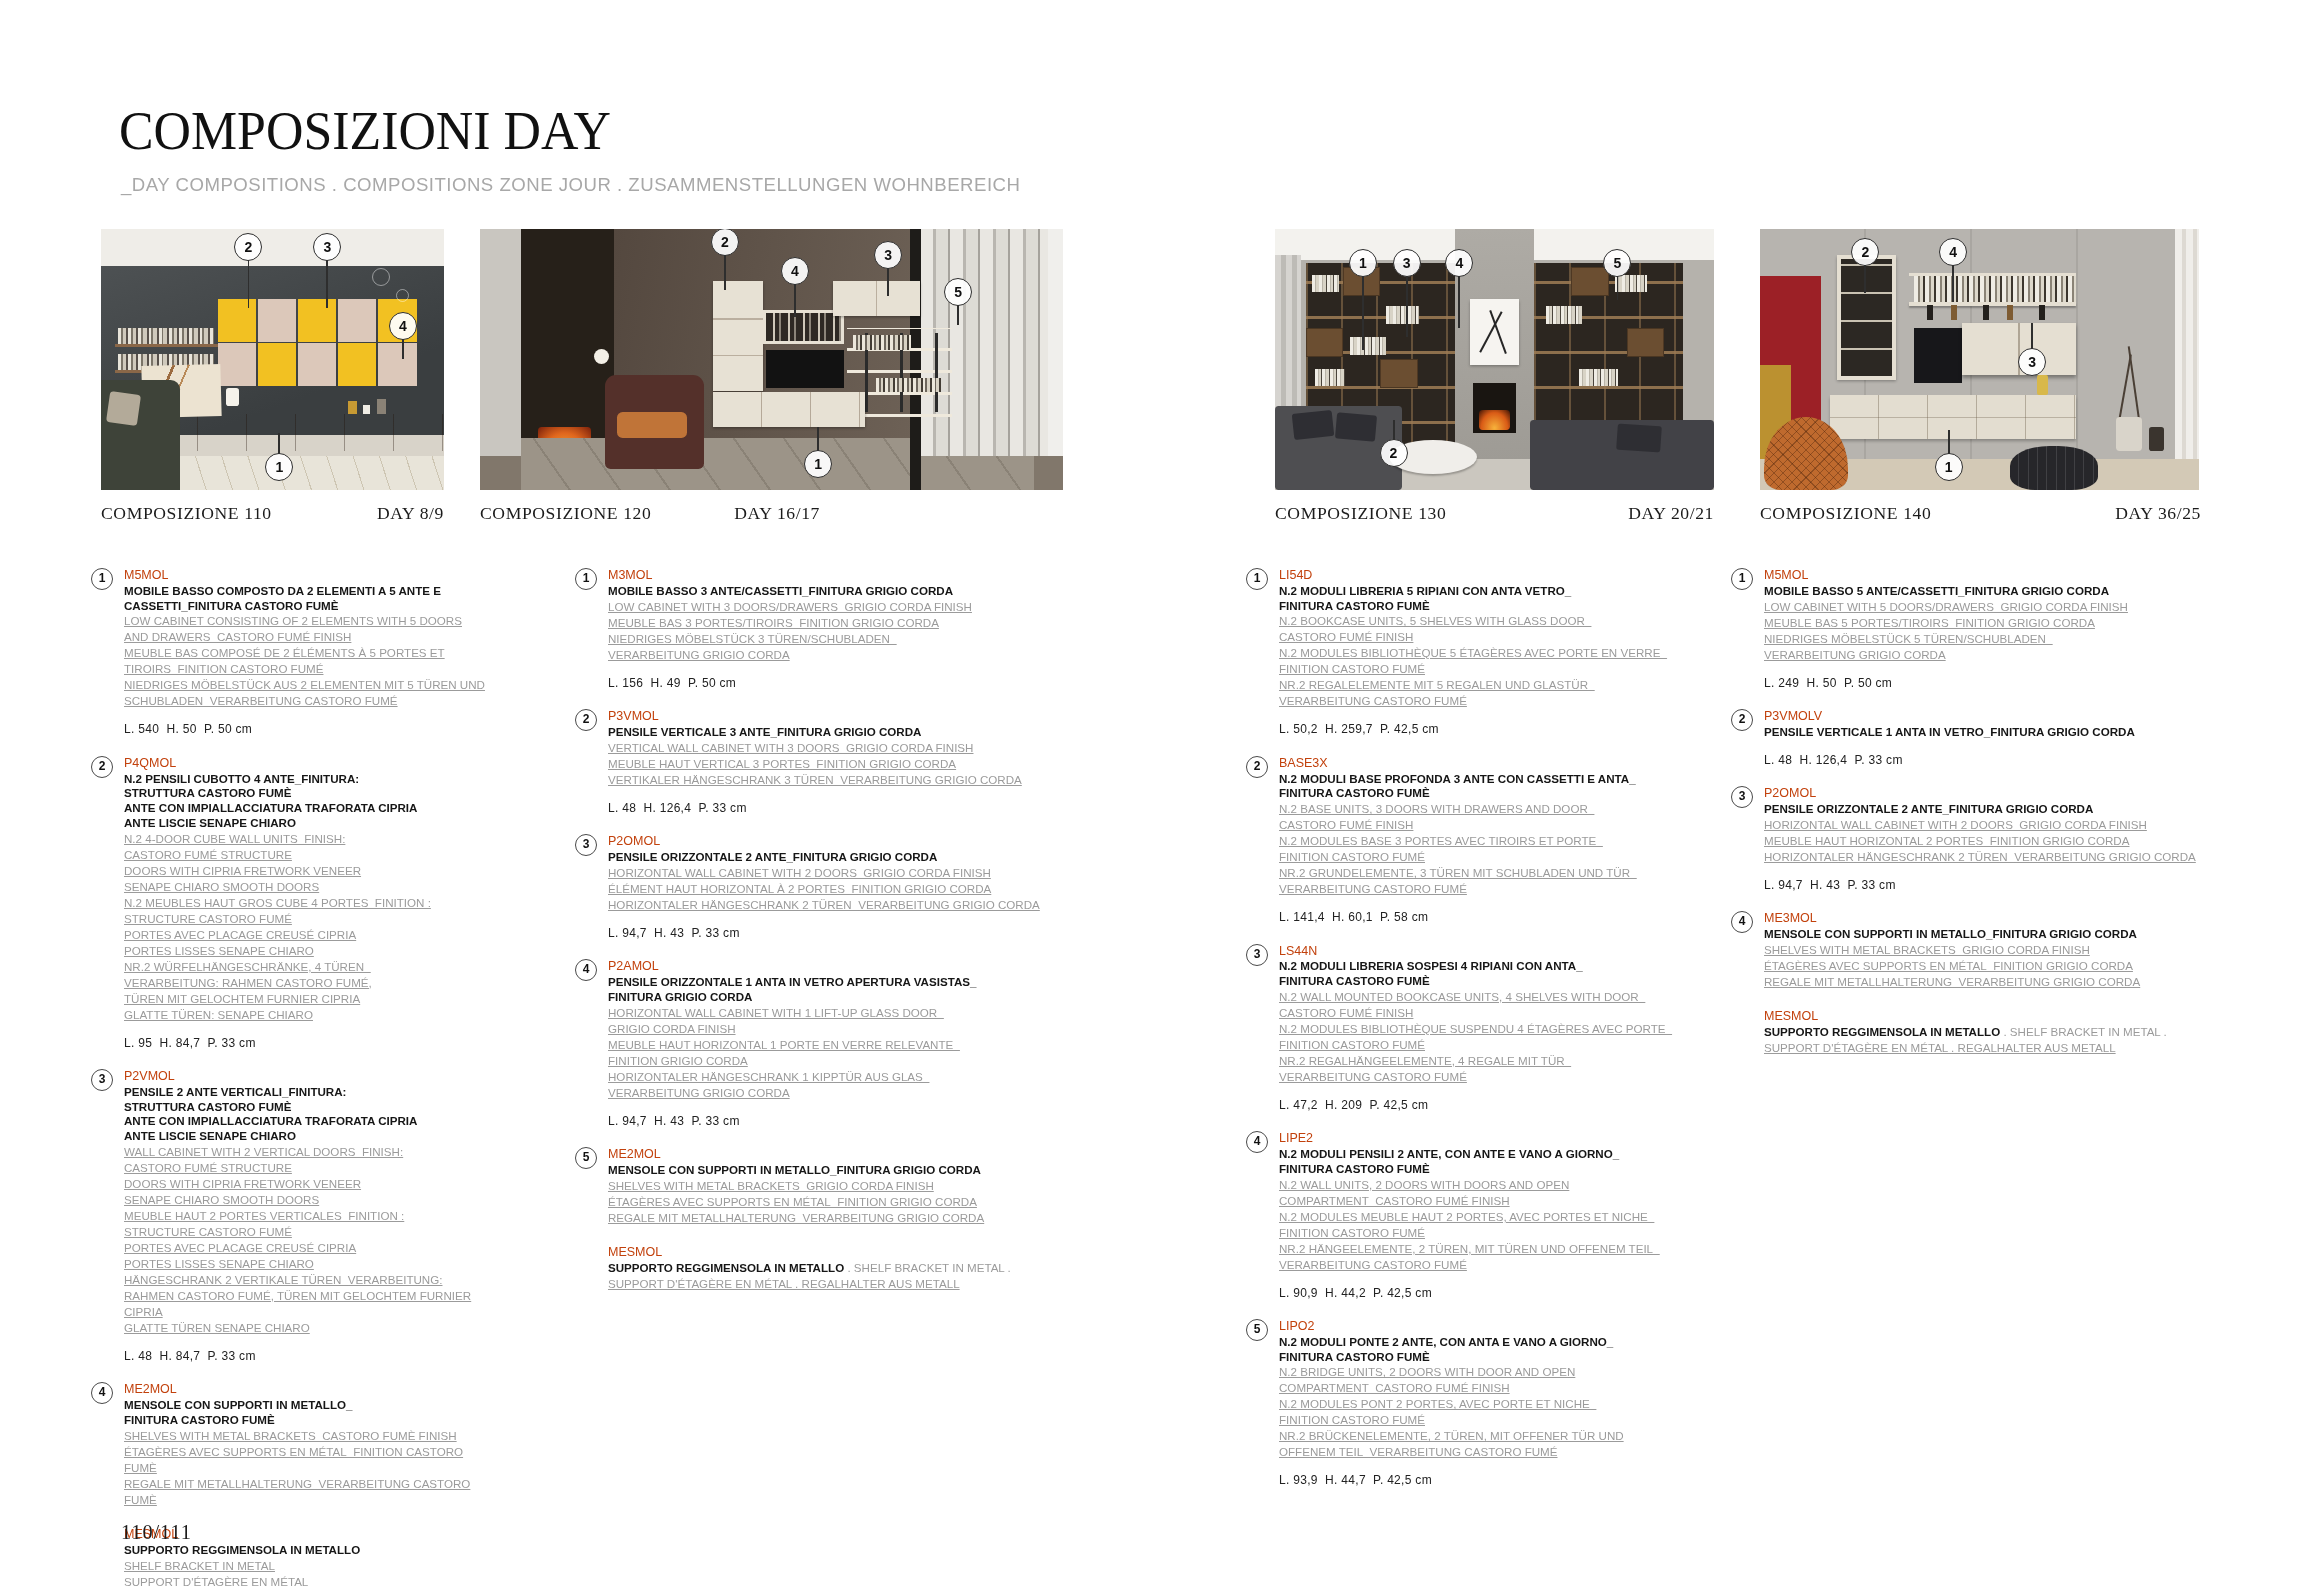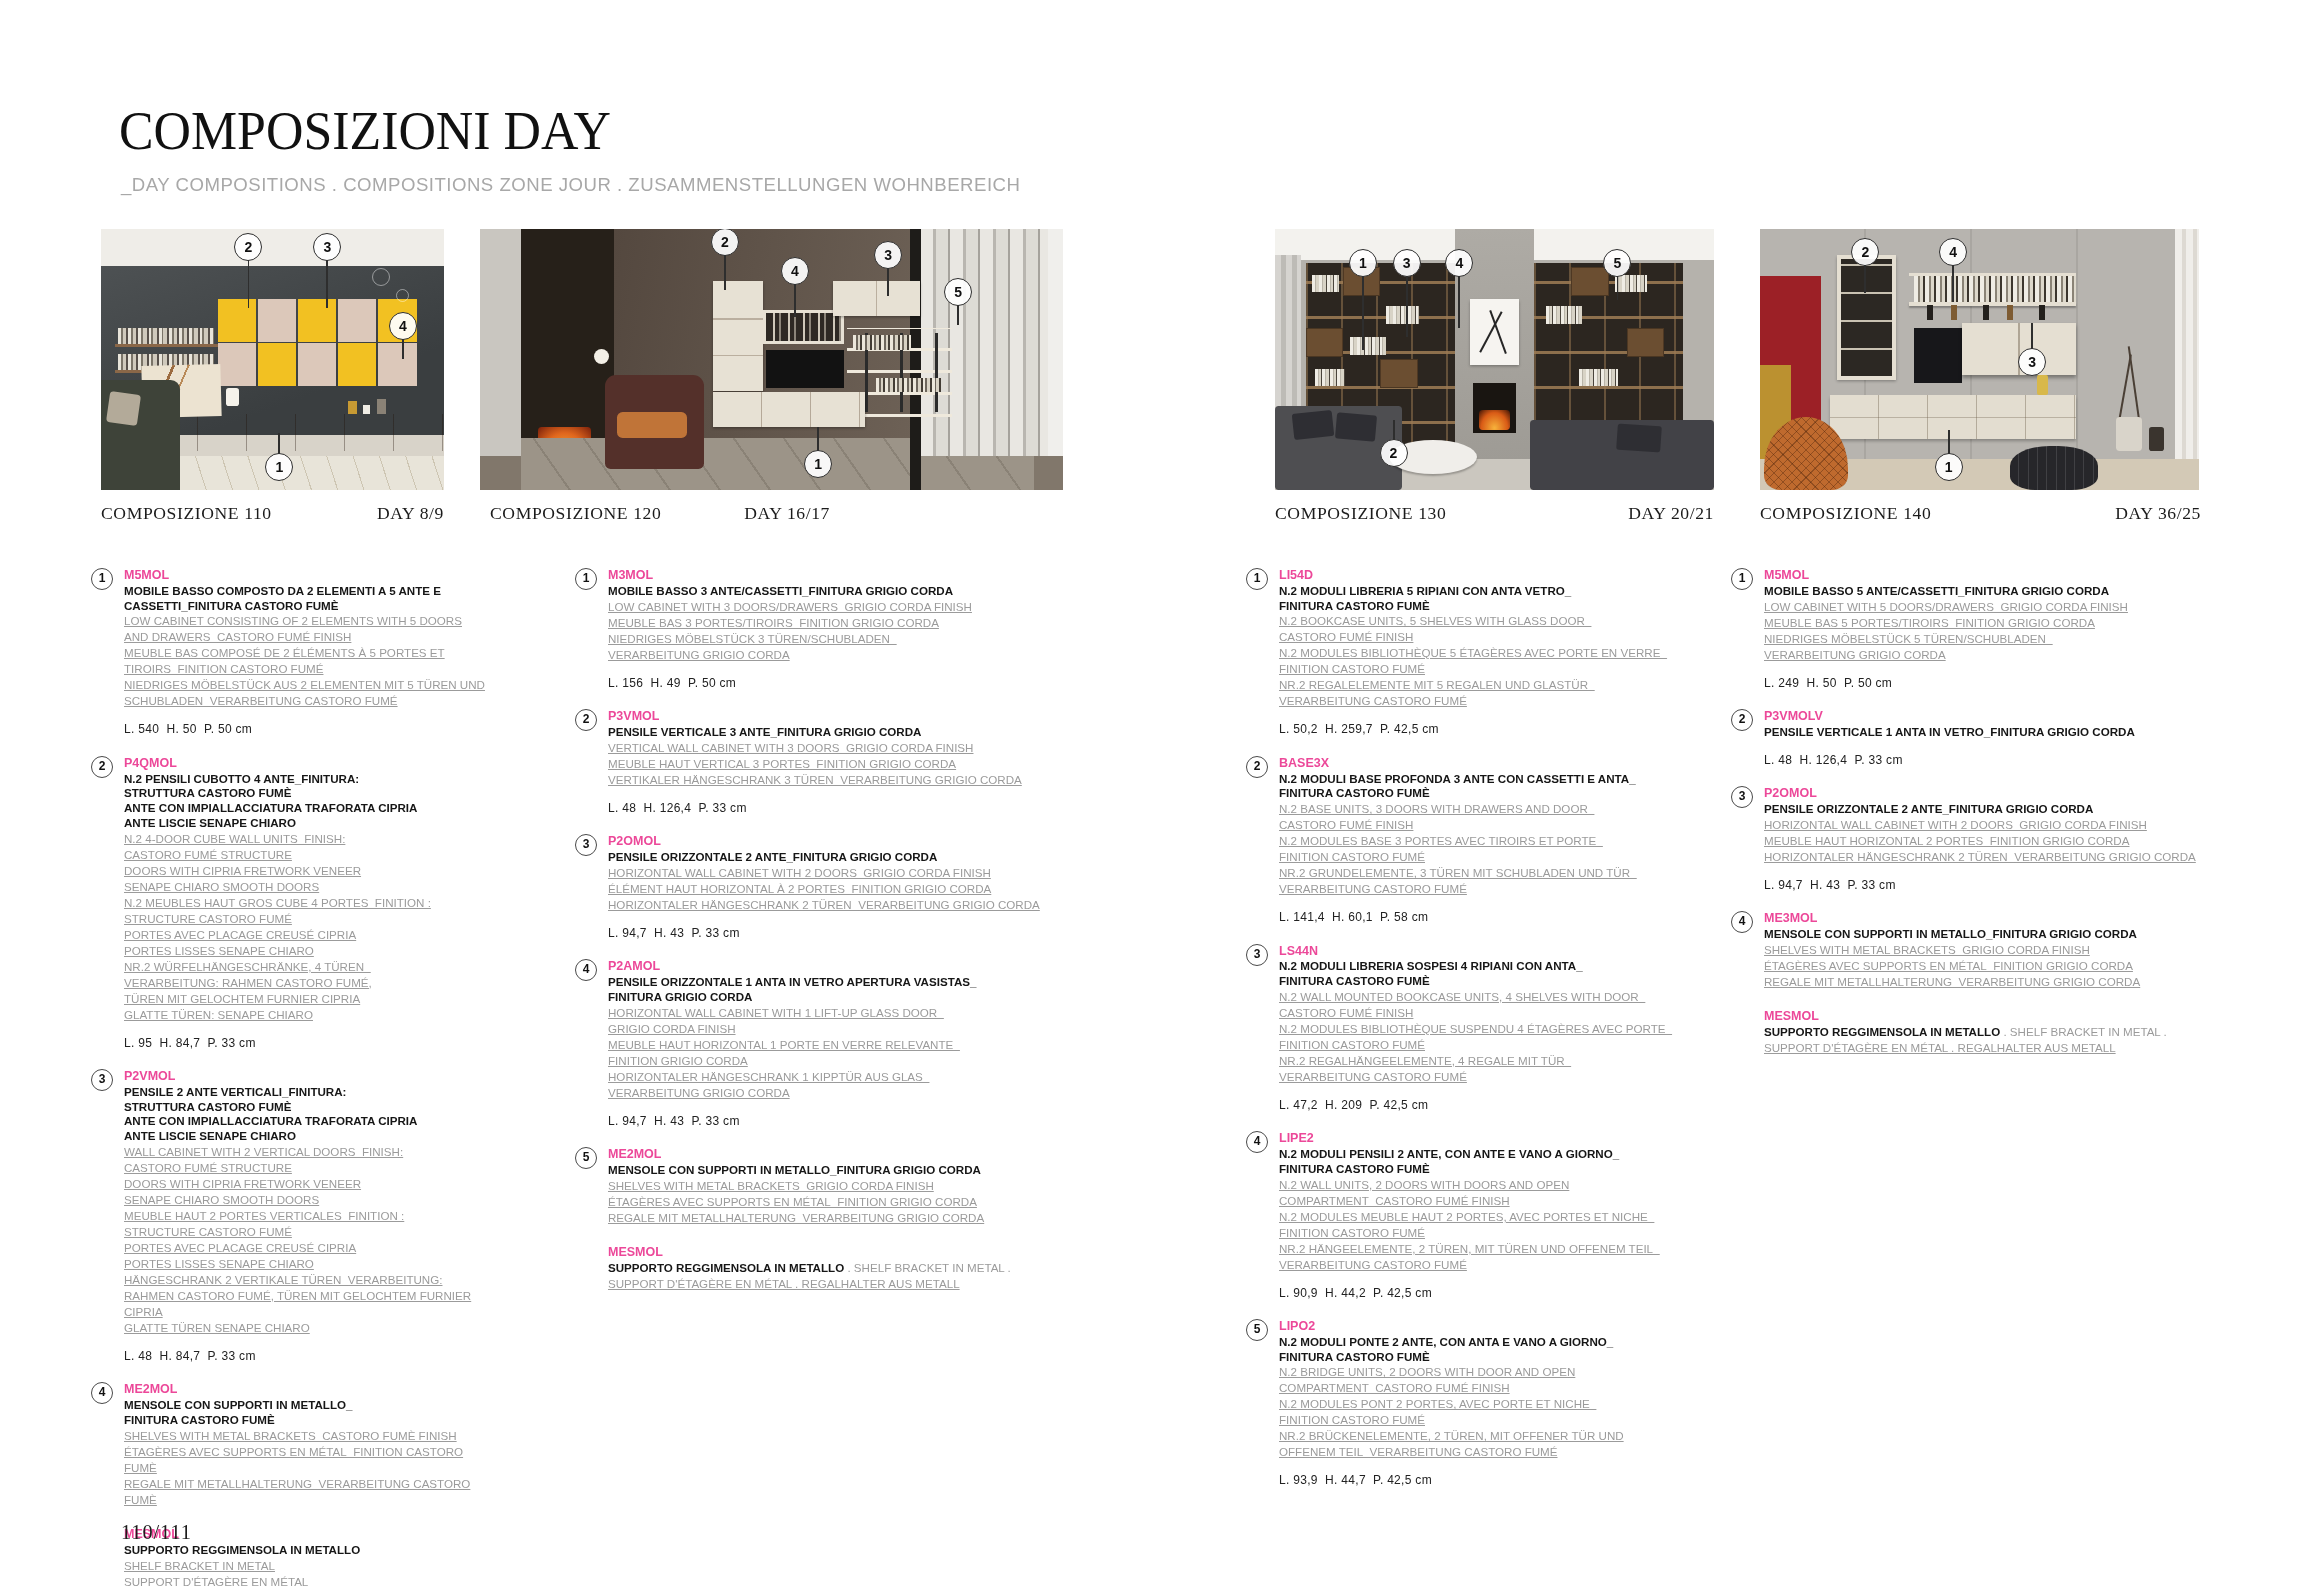--- a/index.html
+++ b/index.html
@@ -22,32 +22,32 @@
   
   .callout{width:28px;height:28px;margin-left:-14px;margin-top:-14px;border:1.9px solid #2e2e2e;
       border-radius:50%;background:rgba(255,255,255,.93);display:flex;align-items:center;justify-content:center;
       font-weight:bold;font-size:14px;color:#111;z-index:9;box-sizing:border-box;}
   .c-line{position:absolute;left:50%;width:1.9px;margin-left:-0.9px;background:#2e2e2e;}
   .c-line.down{top:26px;} .c-line.up{bottom:26px;}
 
   
   .caption{position:absolute;top:503px;display:flex;justify-content:space-between;
       font-family:"Liberation Serif",serif;font-size:17.6px;color:#1b1b1b;letter-spacing:0.6px;}
-  #cap0{left:101px;width:343px;} #cap1{left:490px;width:340px;text-align:center;}
+  #cap0{left:101px;width:343px;} #cap1{left:480px;width:340px;text-align:center;}
   #cap2{left:1275px;width:439px;} #cap3{left:1760px;width:441px;}
 
   
   .column{position:absolute;top:568px;}
   #col0{left:91px;width:408px;} #col1{left:575px;width:473px;}
   #col2{left:1246px;width:478px;} #col3{left:1731px;width:529px;}
   .item{display:flex;margin-bottom:19.5px;}
   .num{flex:0 0 22px;height:22px;border:1.9px solid #4a4a4a;border-radius:50%;text-align:center;
       line-height:19.5px;font-weight:bold;font-size:12px;color:#111;margin-right:11px;box-sizing:border-box;background:#fff;}
   .ibody{flex:1;}
-  .code{font-weight:bold;font-size:12.5px;color:#ec4899;line-height:15px;margin-bottom:0.9px;}
+  .code{font-weight:normal;font-size:12.5px;color:#c2410c;line-height:15px;margin-bottom:0.9px;}
   .title{font-weight:bold;font-size:11.6px;line-height:14.7px;color:#161616;white-space:pre-line;}
   .desc{font-size:11.6px;line-height:16px;color:#9b9b9b;white-space:pre-line;text-decoration:underline;}
   .dims{font-size:12px;color:#222;margin-top:13px;letter-spacing:0.3px;white-space:pre-wrap;}
   .gray-inline{font-weight:normal;color:#9b9b9b;}
 
   
   .s1-ceiling{top:0;left:0;width:100%;height:14%;background:#efede8;}
   .s1-wall{top:14%;left:0;width:100%;height:65%;background:linear-gradient(160deg,#4d5153,#3a3e40 70%);}
   .s1-floor{top:79%;left:0;width:100%;height:21%;background:#d8d3c9;}
   .s1-rug{left:8%;top:87%;width:92%;height:13%;background:#e8e4d9;

